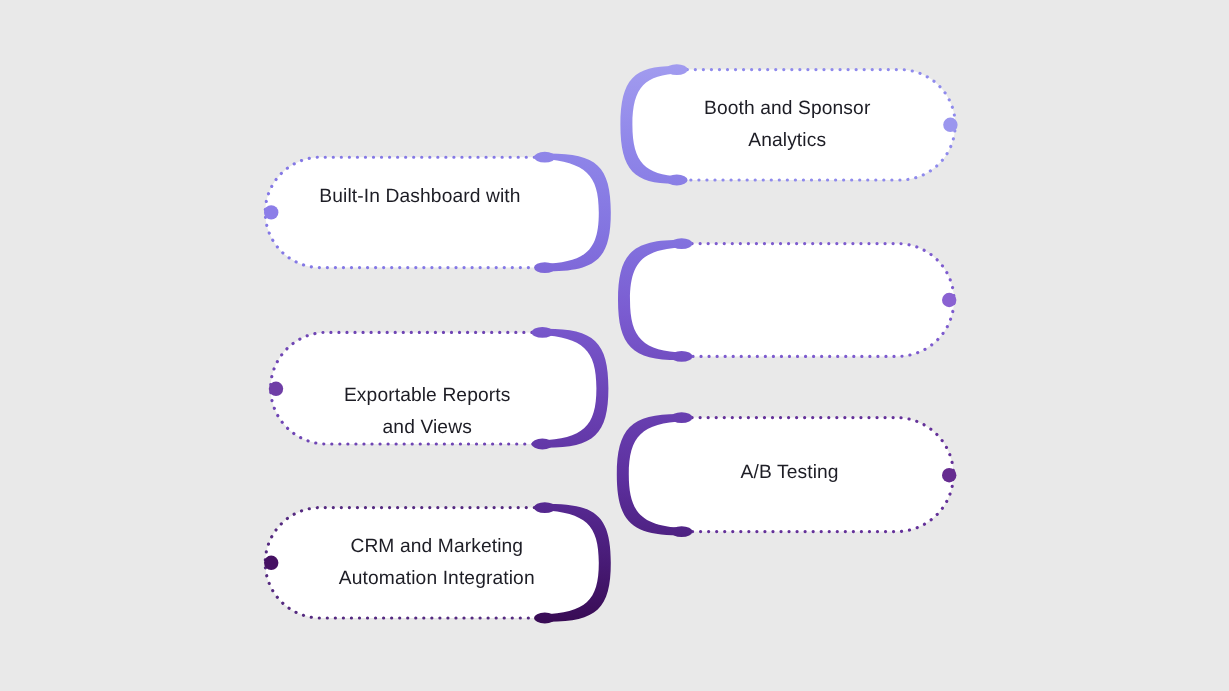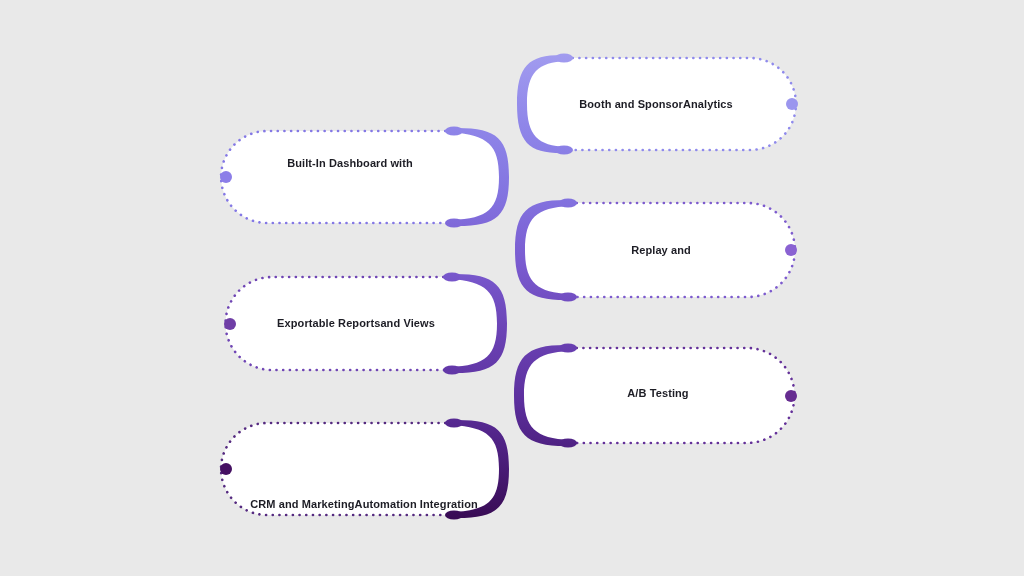--- a/index.html
+++ b/index.html
@@ -6,37 +6,37 @@
   .canvas{
     position:relative;
     width:1024px;height:576px;
     background:#e9e9e9;
     overflow:hidden;
     font-family:"Liberation Sans", sans-serif;
   }
   .art{position:absolute;left:0;top:0;}
   .label{
     position:absolute;
-    display:flex;flex-direction:row;justify-content:center;align-items:center;
+    display:flex;flex-direction:column;justify-content:center;align-items:center;
     text-align:center;
-    font-weight:700;
-    font-size:11px;
+    font-weight:400;
+    font-size:16px;
     line-height:27px;
     color:#1d1d25;
     letter-spacing:.1px;
     pointer-events:none;
   }
   .label span{white-space:nowrap;}
   
   .lb1{left:550px;top:58px;width:212px;height:92px;}
   .lb2{left:240px;top:131px;width:220px;height:64px;}
   .lb3{left:556px;top:203px;width:210px;height:94px;}
-  .lb4{left:250px;top:277px;width:212px;height:93px;}
+  .lb4{left:250px;top:277px;width:212px;height:93px;justify-content:flex-end;}
   .lb5{left:556px;top:348px;width:204px;height:91px;}
-  .lb6{left:256px;top:423px;width:216px;height:92px;margin-top:35px;}
+  .lb6{left:256px;top:423px;width:216px;height:92px;}
 </style>
 </head>
 <body>
 
 <div class="canvas" style="background: rgb(233, 233, 233); color: rgb(29, 29, 37);">
 
   <svg class="art" width="1024" height="576" viewBox="0 0 1024 576">
     <defs>
       <linearGradient id="spineGrad" gradientUnits="userSpaceOnUse" x1="0" y1="55" x2="0" y2="517">
         <stop offset="0" stop-color="#a19bef"></stop>
@@ -105,21 +105,20 @@
   </svg>
 
   <div class="label lb1">
     <span>Booth and Sponsor</span>
     <span>Analytics</span>
   </div>
   <div class="label lb2">
     <span>Built-In Dashboard with</span>
   </div>
   <div class="label lb3">
-    <span>Replay and</span>
   </div>
   <div class="label lb4">
     <span>Exportable Reports</span>
     <span>and Views</span>
   </div>
   <div class="label lb5">
     <span>A/B Testing</span>
   </div>
   <div class="label lb6">
     <span>CRM and Marketing</span>

